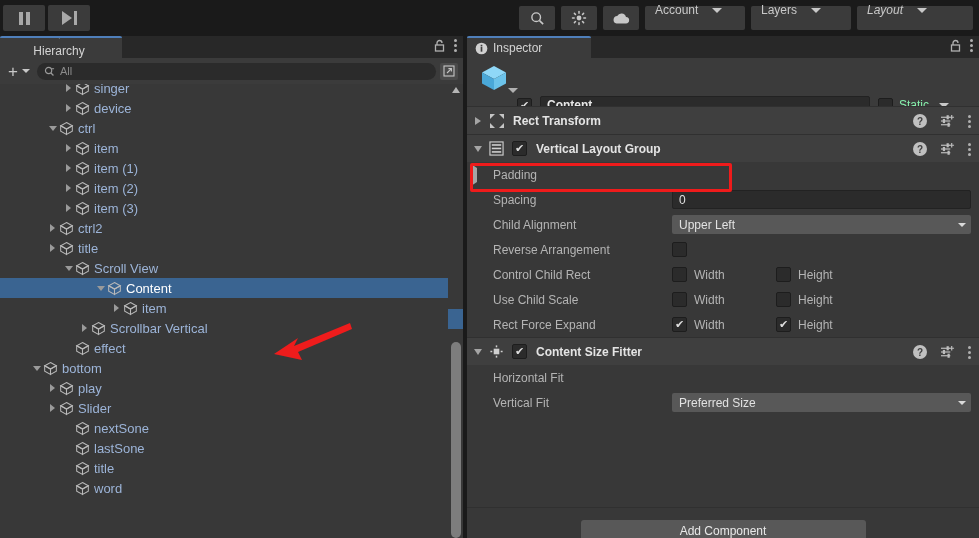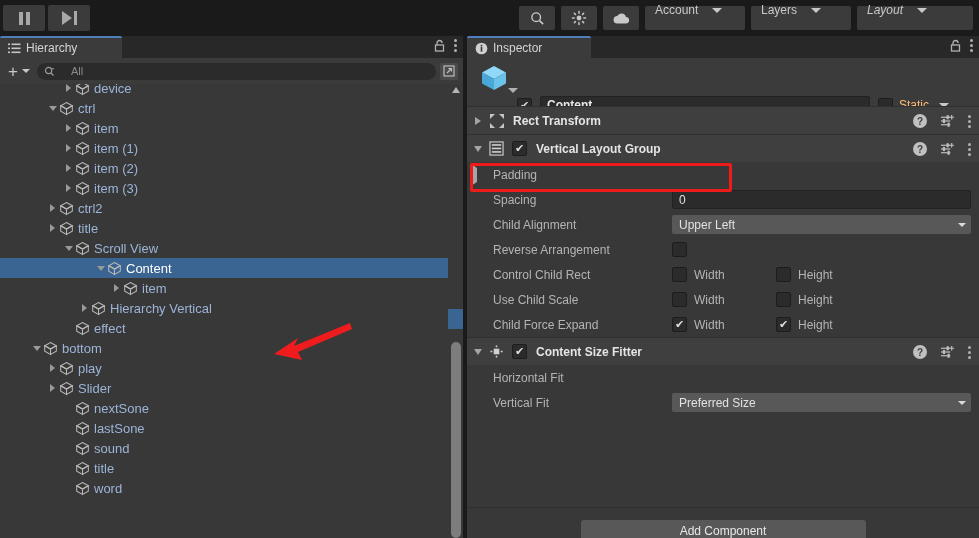--- a/index.html
+++ b/index.html
@@ -44,34 +44,34 @@
     position:absolute; left:0; top:36px; width:463px; height:502px;
     background:#383838;
   }
   .panel-tabbar { position:relative; height:22px; background:#282828; }
   .tab {
     position:absolute; left:0; top:0; height:22px; padding:0 12px 0 8px;
     background:#3b3b3b; border-top:2px solid #4f7fba;
     display:flex; align-items:center; gap:5px; color:#d4d4d4; font-size:12px;
     cursor:pointer; border-top-left-radius:2px; border-top-right-radius:2px;
   }
-  .tab-hier { width:122px; }
+  .tab-hier { width:122px;flex-direction:column; }
   .tab-insp { width:124px; }
   .tab-icons { position:absolute; right:6px; top:3px; display:flex; gap:9px; align-items:center; }
   .lock-ico { width:11px; height:13px; cursor:pointer; }
   .kebab { display:flex; flex-direction:column; gap:2px; cursor:pointer; }
   .kebab i { width:3px;height:3px;background:#b0b0b0;border-radius:50%; }
 
   .hier-toolbar { height:26px; background:#3b3b3b; display:flex; align-items:center; padding:0 5px; gap:4px; }
   .plus-btn { display:flex; align-items:center; gap:4px; cursor:pointer; padding:0 3px; }
   .plus-glyph { color:#c8c8c8; font-size:17px; line-height:17px; }
   .mini-caret { width:0;height:0;border-left:4px solid transparent;border-right:4px solid transparent;border-top:4px solid #c8c8c8; }
   .search-box {
     flex:1; height:17px; background:#2b2b2b; border-radius:9px;
-    display:flex; align-items:center; padding:0 7px; gap:16px; cursor:text;
+    display:flex; align-items:center; padding:0 7px; gap:5px; cursor:text;
   }
   .search-box .ph { color:#8a8a8a; font-size:11px; }
   .pick-btn { width:18px;height:17px; background:#4a4a4a; border-radius:2px;
     display:flex;align-items:center;justify-content:center; cursor:pointer; }
 
   .tree { position:absolute; left:0; top:48px; width:463px; height:454px; overflow:hidden; background:#383838; }
   .tree-inner { position:relative; margin-top:-6px; }
   .row { height:20px; display:flex; align-items:center; position:relative; white-space:nowrap; }
   .row.sel { background:#3a6491; }
   .row .tw { width:13px; display:flex; align-items:center; justify-content:center; flex:0 0 13px; }
@@ -98,21 +98,21 @@
   .go-caret { position:absolute; left:41px; top:30px; width:0;height:0;
     border-left:5px solid transparent;border-right:5px solid transparent;border-top:5px solid #b0b0b0; }
   .cb { width:15px; height:15px; background:#2b2b2b; border:1px solid #1d1d1d; border-radius:2px;
      display:flex; align-items:center; justify-content:center; cursor:pointer; }
   .cb.on::after { content:"✔"; color:#dedede; font-size:11px; line-height:11px; }
   .row-name { position:absolute; left:50px; top:36px; width:462px; height:22px; display:flex; align-items:center; gap:8px; }
   .txtfield { height:19px; background:#2b2b2b; border:1px solid #222; border-radius:2px;
     display:flex; align-items:center; padding:0 6px; color:#e8e8e8; font-weight:bold; font-size:12px; cursor:text; }
   .static-cb { display:flex; align-items:center; gap:6px; }
   .row-tag { position:absolute; left:50px; top:62px; width:462px; height:22px; display:flex; align-items:center; }
-  .fld-label { color:#fdba74; font-size:12px;text-decoration:underline; }
+  .fld-label { color:#86efac; font-size:12px;text-decoration:underline; }
   .dropdown { height:19px; background:#585858; border-radius:2px; display:flex; align-items:center;
     justify-content:space-between; padding:0 5px 0 7px; color:#e2e2e2; font-size:12px; cursor:pointer; }
   .dd-caret { width:0;height:0;border-left:4px solid transparent;border-right:4px solid transparent;border-top:4px solid #dadada; }
 
   .comp-head { position:relative; height:28px; background:#3f3f3f; border-top:1px solid #303030;
      display:flex; align-items:center; }
   .comp-head .foldout { width:22px; display:flex; align-items:center; justify-content:center; cursor:pointer; }
   .fold-r { width:0;height:0;border-left:6px solid #a5a5a5;border-top:4.5px solid transparent;border-bottom:4.5px solid transparent; }
   .fold-d { width:0;height:0;border-top:6px solid #a5a5a5;border-left:4.5px solid transparent;border-right:4.5px solid transparent; }
   .comp-title { color:#e4e4e4; font-weight:bold; font-size:12px; }
@@ -260,20 +260,34 @@
             <span class="tw">
               <span class="arrow-r"></span>
             </span>
             <span class="cube">
               <svg width="15" height="15" viewBox="0 0 16 16">
                 <polygon points="8,1.6 14.2,5.1 8,8.6 1.8,5.1" fill="none" stroke="#b9b9b9" stroke-width="1.1"></polygon>
                 <polygon points="1.8,5.1 8,8.6 8,14.3 1.8,10.8" fill="none" stroke="#b9b9b9" stroke-width="1.1"></polygon>
                 <polygon points="14.2,5.1 8,8.6 8,14.3 14.2,10.8" fill="none" stroke="#b9b9b9" stroke-width="1.1"></polygon>
               </svg>
             </span>
+            <span class="name">singer</span>
+          </div>
+          <div class="row">
+            <span style="display:inline-block;width:62px;flex:0 0 62px;"></span>
+            <span class="tw">
+              <span class="arrow-r"></span>
+            </span>
+            <span class="cube">
+              <svg width="15" height="15" viewBox="0 0 16 16">
+                <polygon points="8,1.6 14.2,5.1 8,8.6 1.8,5.1" fill="none" stroke="#b9b9b9" stroke-width="1.1"></polygon>
+                <polygon points="1.8,5.1 8,8.6 8,14.3 1.8,10.8" fill="none" stroke="#b9b9b9" stroke-width="1.1"></polygon>
+                <polygon points="14.2,5.1 8,8.6 8,14.3 14.2,10.8" fill="none" stroke="#b9b9b9" stroke-width="1.1"></polygon>
+              </svg>
+            </span>
             <span class="name">device</span>
           </div>
           <div class="row">
             <span style="display:inline-block;width:46px;flex:0 0 46px;"></span>
             <span class="tw">
               <span class="arrow-d"></span>
             </span>
             <span class="cube">
               <svg width="15" height="15" viewBox="0 0 16 16">
                 <polygon points="8,1.6 14.2,5.1 8,8.6 1.8,5.1" fill="none" stroke="#b9b9b9" stroke-width="1.1"></polygon>
@@ -414,21 +428,21 @@
             <span class="tw">
               <span class="arrow-r"></span>
             </span>
             <span class="cube">
               <svg width="15" height="15" viewBox="0 0 16 16">
                 <polygon points="8,1.6 14.2,5.1 8,8.6 1.8,5.1" fill="none" stroke="#b9b9b9" stroke-width="1.1"></polygon>
                 <polygon points="1.8,5.1 8,8.6 8,14.3 1.8,10.8" fill="none" stroke="#b9b9b9" stroke-width="1.1"></polygon>
                 <polygon points="14.2,5.1 8,8.6 8,14.3 14.2,10.8" fill="none" stroke="#b9b9b9" stroke-width="1.1"></polygon>
               </svg>
             </span>
-            <span class="name">Hierarchy Vertical</span>
+            <span class="name">Scrollbar Vertical</span>
           </div>
           <div class="row">
             <span style="display:inline-block;width:62px;flex:0 0 62px;"></span>
             <span class="tw"></span>
             <span class="cube">
               <svg width="15" height="15" viewBox="0 0 16 16">
                 <polygon points="8,1.6 14.2,5.1 8,8.6 1.8,5.1" fill="none" stroke="#b9b9b9" stroke-width="1.1"></polygon>
                 <polygon points="1.8,5.1 8,8.6 8,14.3 1.8,10.8" fill="none" stroke="#b9b9b9" stroke-width="1.1"></polygon>
                 <polygon points="14.2,5.1 8,8.6 8,14.3 14.2,10.8" fill="none" stroke="#b9b9b9" stroke-width="1.1"></polygon>
               </svg>
@@ -493,32 +507,20 @@
             <span style="display:inline-block;width:62px;flex:0 0 62px;"></span>
             <span class="tw"></span>
             <span class="cube">
               <svg width="15" height="15" viewBox="0 0 16 16">
                 <polygon points="8,1.6 14.2,5.1 8,8.6 1.8,5.1" fill="none" stroke="#b9b9b9" stroke-width="1.1"></polygon>
                 <polygon points="1.8,5.1 8,8.6 8,14.3 1.8,10.8" fill="none" stroke="#b9b9b9" stroke-width="1.1"></polygon>
                 <polygon points="14.2,5.1 8,8.6 8,14.3 14.2,10.8" fill="none" stroke="#b9b9b9" stroke-width="1.1"></polygon>
               </svg>
             </span>
             <span class="name">lastSone</span>
-          </div>
-          <div class="row">
-            <span style="display:inline-block;width:62px;flex:0 0 62px;"></span>
-            <span class="tw"></span>
-            <span class="cube">
-              <svg width="15" height="15" viewBox="0 0 16 16">
-                <polygon points="8,1.6 14.2,5.1 8,8.6 1.8,5.1" fill="none" stroke="#b9b9b9" stroke-width="1.1"></polygon>
-                <polygon points="1.8,5.1 8,8.6 8,14.3 1.8,10.8" fill="none" stroke="#b9b9b9" stroke-width="1.1"></polygon>
-                <polygon points="14.2,5.1 8,8.6 8,14.3 14.2,10.8" fill="none" stroke="#b9b9b9" stroke-width="1.1"></polygon>
-              </svg>
-            </span>
-            <span class="name">sound</span>
           </div>
           <div class="row">
             <span style="display:inline-block;width:62px;flex:0 0 62px;"></span>
             <span class="tw"></span>
             <span class="cube">
               <svg width="15" height="15" viewBox="0 0 16 16">
                 <polygon points="8,1.6 14.2,5.1 8,8.6 1.8,5.1" fill="none" stroke="#b9b9b9" stroke-width="1.1"></polygon>
                 <polygon points="1.8,5.1 8,8.6 8,14.3 1.8,10.8" fill="none" stroke="#b9b9b9" stroke-width="1.1"></polygon>
                 <polygon points="14.2,5.1 8,8.6 8,14.3 14.2,10.8" fill="none" stroke="#b9b9b9" stroke-width="1.1"></polygon>
               </svg>
@@ -733,21 +735,21 @@
               <span class="cb"></span>
               <span class="t">Width</span>
             </span>
             <span class="wh-item">
               <span class="cb"></span>
               <span class="t">Height</span>
             </span>
           </span>
         </div>
         <div class="prop-row">
-          <span class="prop-label">Child Force Expand</span>
+          <span class="prop-label">Rect Force Expand</span>
           <span class="wh-pair">
             <span class="wh-item" style="width:104px;">
               <span class="cb on"></span>
               <span class="t">Width</span>
             </span>
             <span class="wh-item">
               <span class="cb on"></span>
               <span class="t">Height</span>
             </span>
           </span>

